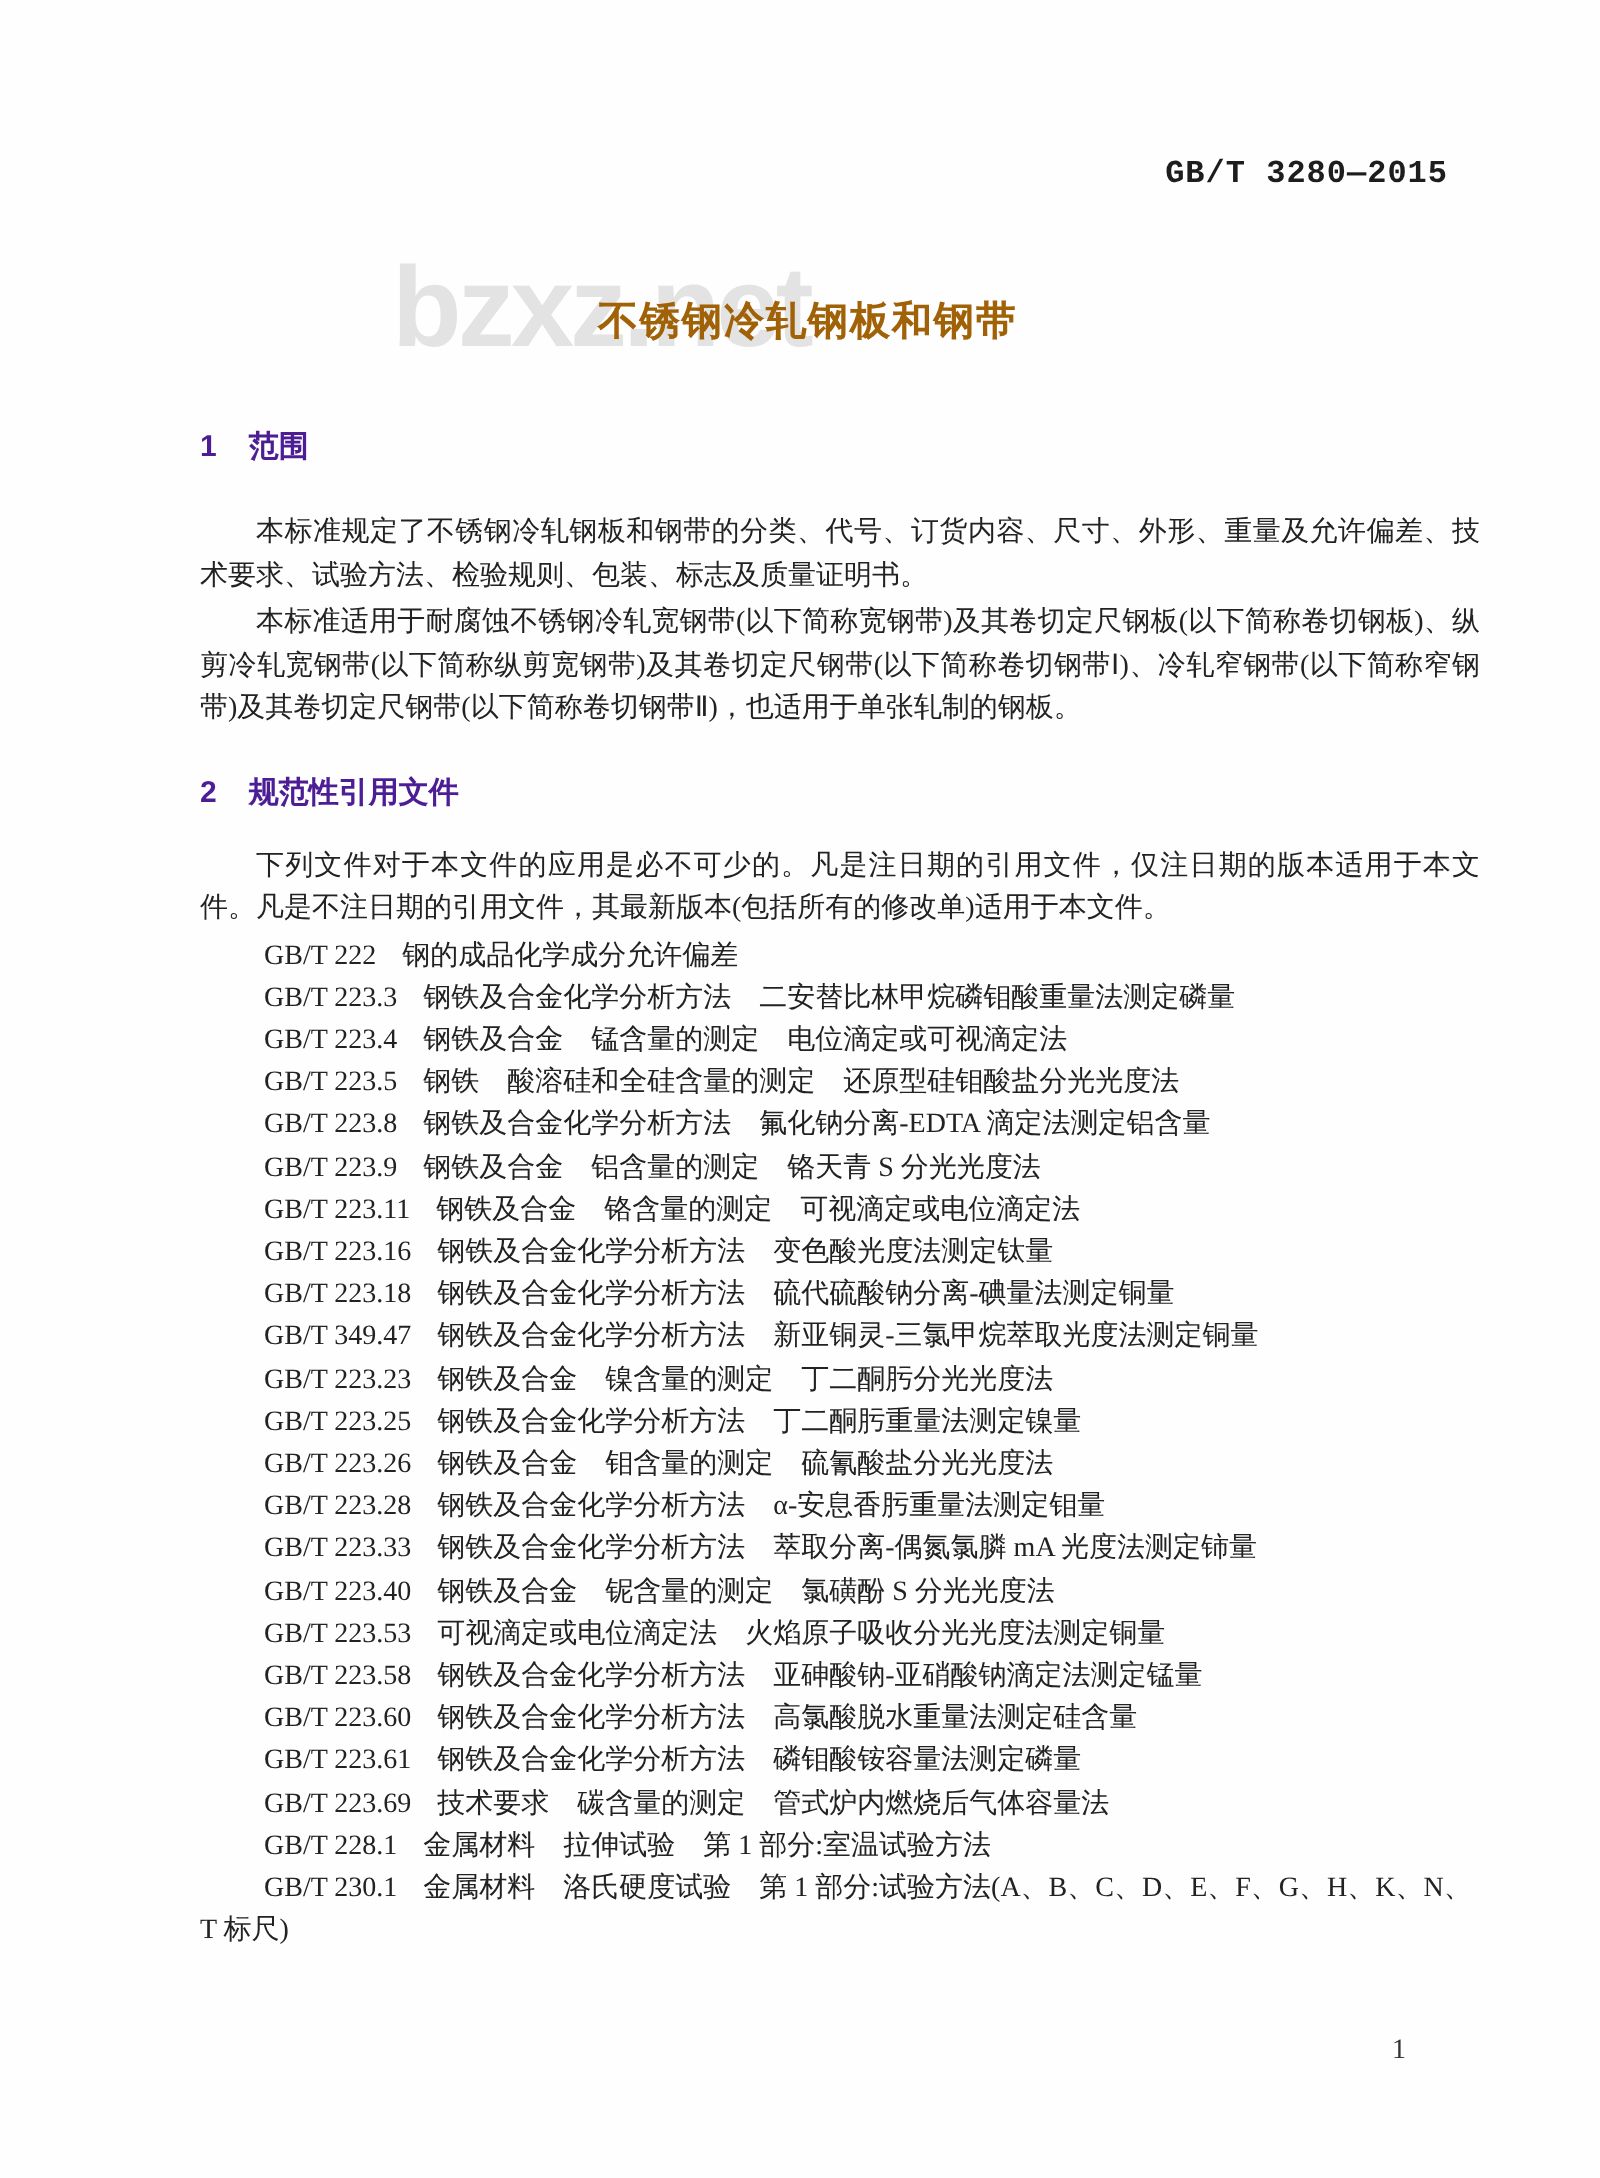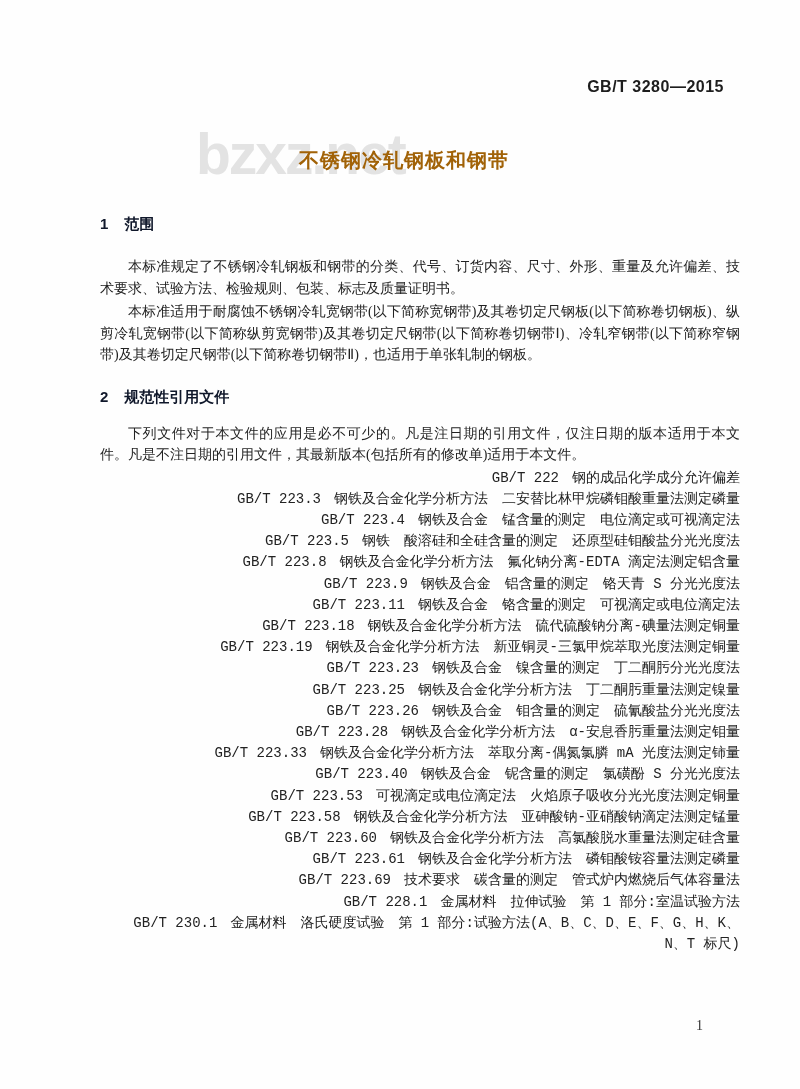--- a/index.html
+++ b/index.html
@@ -11,21 +11,21 @@
   }
   .page {
     position: relative;
     width: 800px; height: 1089px;
     background: #fefefe;
     overflow: hidden;
   }
   .doc-code {
     position: absolute;
     top: 78px; right: 76px;
-    font-family: Liberation Sans, sans-serif;
+    font-family: Liberation Mono, monospace;
     font-weight: bold;
     font-size: 16px;
     letter-spacing: 0.5px;
     color: #1d1d1d;
   }
   .watermark {
     position: absolute;
     top: 126px; left: 196px;
     font-family: "Liberation Sans", "DejaVu Sans", sans-serif;
     font-weight: bold;
@@ -57,37 +57,36 @@
     line-height: 21.5px;
     text-align: justify;
     z-index: 1;
   }
   .section-heading {
     font-family: "Liberation Sans", "DejaVu Sans", sans-serif;
     font-weight: bold;
     font-size: 15px;
     line-height: 21px;
     margin: 0;
-    color: #0f172a;
+    color: #4c1d95;
     text-align: left;
   }
   .section-heading .sec-num { margin-right: 16px; }
   .content p {
     margin: 0;
     text-indent: 2em;
   }
   .para-scope-1 { margin-top: 22px !important; }
   .para-scope-2 { margin-top: 2px !important; font-family: Liberation Serif, serif; }
   .heading-2 { margin-top: 20px !important; }
   .para-refs-intro { margin-top: 16px !important; }
   .ref-list {
     margin-top: 2px;
     line-height: 21.2px;
-    text-align: right;
-    font-family: Liberation Mono, monospace;
+    text-align: left;
   }
   .ref-item { text-indent: 32px; }
   .ref-code { margin-right: 13px; white-space: nowrap; }
   .ref-title { }
   .page-number {
     position: absolute;
     top: 1018px; left: 696px;
     font-size: 14px;
     color: #333333;
     z-index: 1;
@@ -121,22 +120,23 @@
     <p class="para-refs-intro">下列文件对于本文件的应用是必不可少的。凡是注日期的引用文件，仅注日期的版本适用于本文件。凡是不注日期的引用文件，其最新版本(包括所有的修改单)适用于本文件。</p>
 
     <div class="ref-list" id="ref-list">
         <div class="ref-item"><span class="ref-code">GB/T 222</span><span class="ref-title">钢的成品化学成分允许偏差</span></div>
         <div class="ref-item"><span class="ref-code">GB/T 223.3</span><span class="ref-title">钢铁及合金化学分析方法　二安替比林甲烷磷钼酸重量法测定磷量</span></div>
         <div class="ref-item"><span class="ref-code">GB/T 223.4</span><span class="ref-title">钢铁及合金　锰含量的测定　电位滴定或可视滴定法</span></div>
         <div class="ref-item"><span class="ref-code">GB/T 223.5</span><span class="ref-title">钢铁　酸溶硅和全硅含量的测定　还原型硅钼酸盐分光光度法</span></div>
         <div class="ref-item"><span class="ref-code">GB/T 223.8</span><span class="ref-title">钢铁及合金化学分析方法　氟化钠分离-EDTA 滴定法测定铝含量</span></div>
         <div class="ref-item"><span class="ref-code">GB/T 223.9</span><span class="ref-title">钢铁及合金　铝含量的测定　铬天青 S 分光光度法</span></div>
         <div class="ref-item"><span class="ref-code">GB/T 223.11</span><span class="ref-title">钢铁及合金　铬含量的测定　可视滴定或电位滴定法</span></div>
+        <div class="ref-item"><span class="ref-code">GB/T 223.16</span><span class="ref-title">钢铁及合金化学分析方法　变色酸光度法测定钛量</span></div>
         <div class="ref-item"><span class="ref-code">GB/T 223.18</span><span class="ref-title">钢铁及合金化学分析方法　硫代硫酸钠分离-碘量法测定铜量</span></div>
-        <div class="ref-item"><span class="ref-code">GB/T 223.19</span><span class="ref-title">钢铁及合金化学分析方法　新亚铜灵-三氯甲烷萃取光度法测定铜量</span></div>
+        <div class="ref-item"><span class="ref-code">GB/T 349.47</span><span class="ref-title">钢铁及合金化学分析方法　新亚铜灵-三氯甲烷萃取光度法测定铜量</span></div>
         <div class="ref-item"><span class="ref-code">GB/T 223.23</span><span class="ref-title">钢铁及合金　镍含量的测定　丁二酮肟分光光度法</span></div>
         <div class="ref-item"><span class="ref-code">GB/T 223.25</span><span class="ref-title">钢铁及合金化学分析方法　丁二酮肟重量法测定镍量</span></div>
         <div class="ref-item"><span class="ref-code">GB/T 223.26</span><span class="ref-title">钢铁及合金　钼含量的测定　硫氰酸盐分光光度法</span></div>
         <div class="ref-item"><span class="ref-code">GB/T 223.28</span><span class="ref-title">钢铁及合金化学分析方法　α-安息香肟重量法测定钼量</span></div>
         <div class="ref-item"><span class="ref-code">GB/T 223.33</span><span class="ref-title">钢铁及合金化学分析方法　萃取分离-偶氮氯膦 mA 光度法测定铈量</span></div>
         <div class="ref-item"><span class="ref-code">GB/T 223.40</span><span class="ref-title">钢铁及合金　铌含量的测定　氯磺酚 S 分光光度法</span></div>
         <div class="ref-item"><span class="ref-code">GB/T 223.53</span><span class="ref-title">可视滴定或电位滴定法　火焰原子吸收分光光度法测定铜量</span></div>
         <div class="ref-item"><span class="ref-code">GB/T 223.58</span><span class="ref-title">钢铁及合金化学分析方法　亚砷酸钠-亚硝酸钠滴定法测定锰量</span></div>
         <div class="ref-item"><span class="ref-code">GB/T 223.60</span><span class="ref-title">钢铁及合金化学分析方法　高氯酸脱水重量法测定硅含量</span></div>
         <div class="ref-item"><span class="ref-code">GB/T 223.61</span><span class="ref-title">钢铁及合金化学分析方法　磷钼酸铵容量法测定磷量</span></div>

